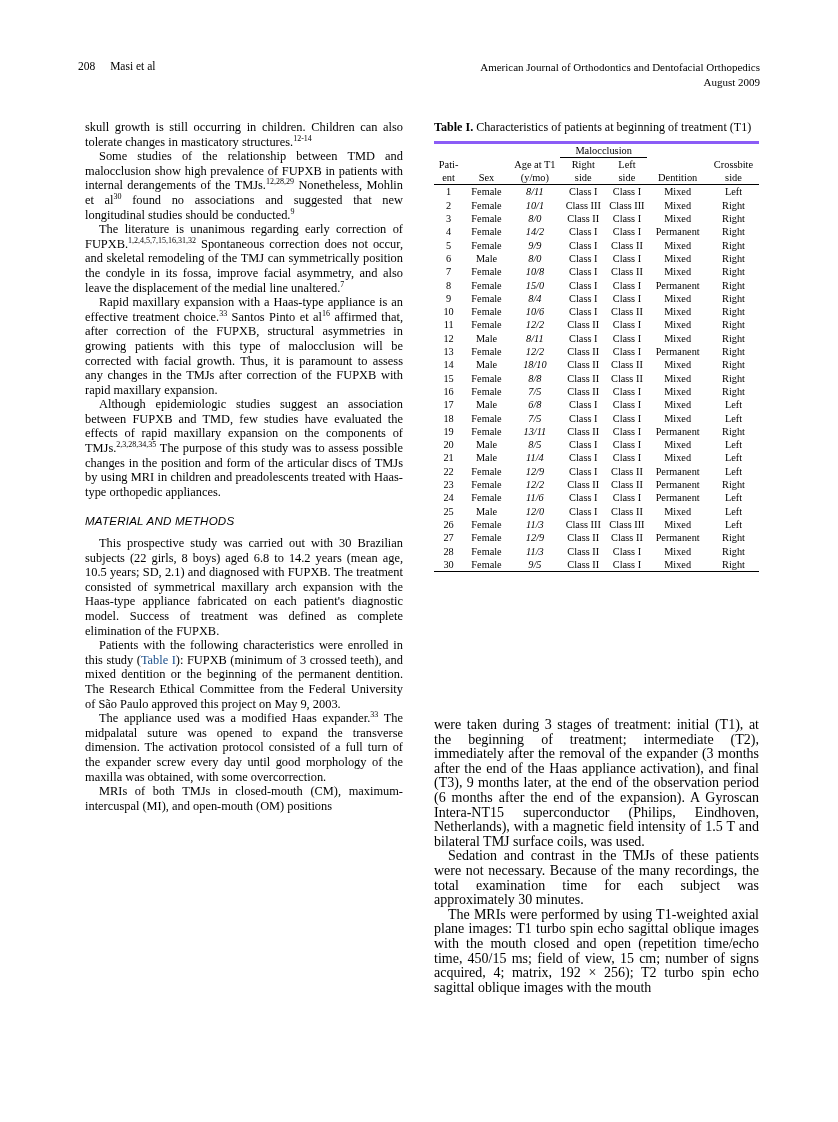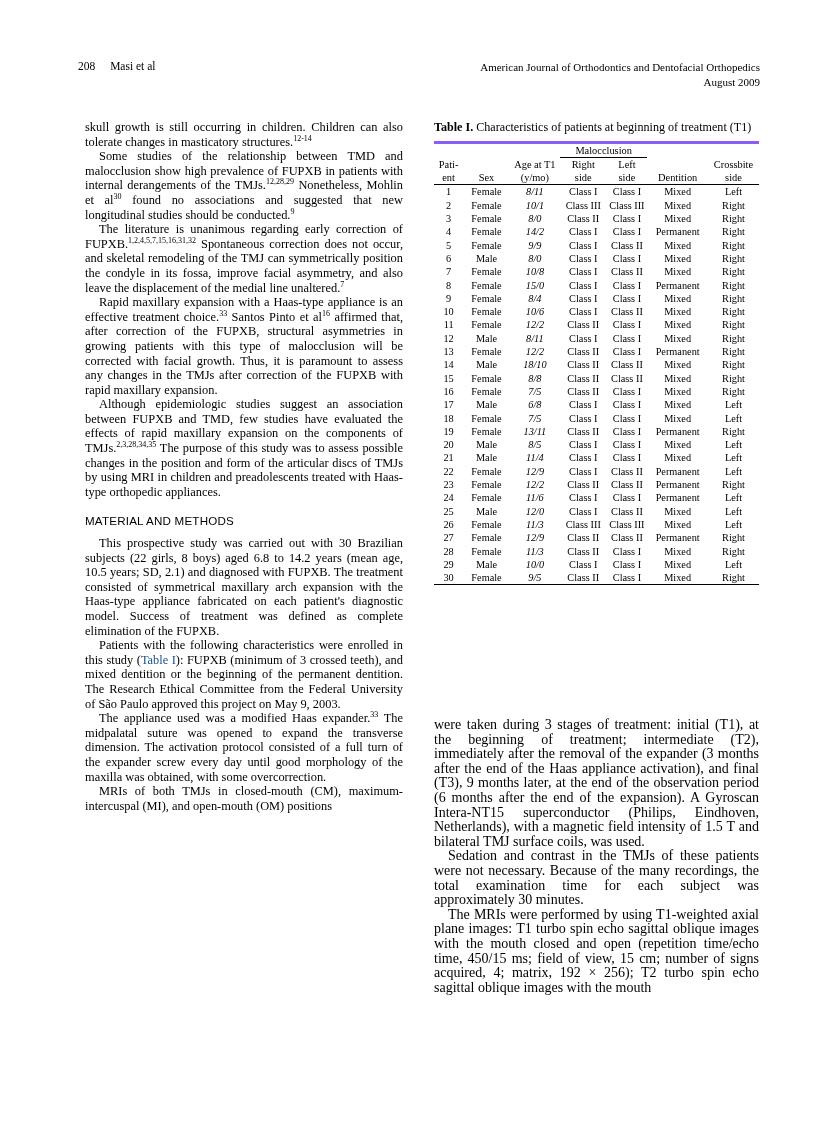--- a/index.html
+++ b/index.html
@@ -68,20 +68,21 @@
     font-size: 8px;
     vertical-align: super;
     line-height: 0;
   }
   .section-head {
     margin-top: 15px;
     margin-bottom: 7px;
     font-family: "Liberation Sans", sans-serif;
     font-size: 11.6px;
     letter-spacing: 0.2px;
+    font-style: italic;
   }
   .link {
     color: #1a4f8a;
   }
   
   .table-caption {
     font-size: 12.1px;
     line-height: 14.6px;
     margin-bottom: 6px;
     text-align: left;
@@ -468,29 +469,20 @@
           </tr>
           <tr>
             <td class="colpat">28</td>
             <td class="colsex">Female</td>
             <td class="colage">11/3</td>
             <td class="colr">Class II</td>
             <td class="coll">Class I</td>
             <td class="coldent">Mixed</td>
             <td class="colcross">Right</td>
           </tr>
-          <tr>
-            <td class="colpat">29</td>
-            <td class="colsex">Male</td>
-            <td class="colage">10/0</td>
-            <td class="colr">Class I</td>
-            <td class="coll">Class I</td>
-            <td class="coldent">Mixed</td>
-            <td class="colcross">Left</td>
-          </tr>
           <tr class="rule-bottom">
             <td class="colpat">30</td>
             <td class="colsex">Female</td>
             <td class="colage">9/5</td>
             <td class="colr">Class II</td>
             <td class="coll">Class I</td>
             <td class="coldent">Mixed</td>
             <td class="colcross">Right</td>
           </tr>
         </tbody>

